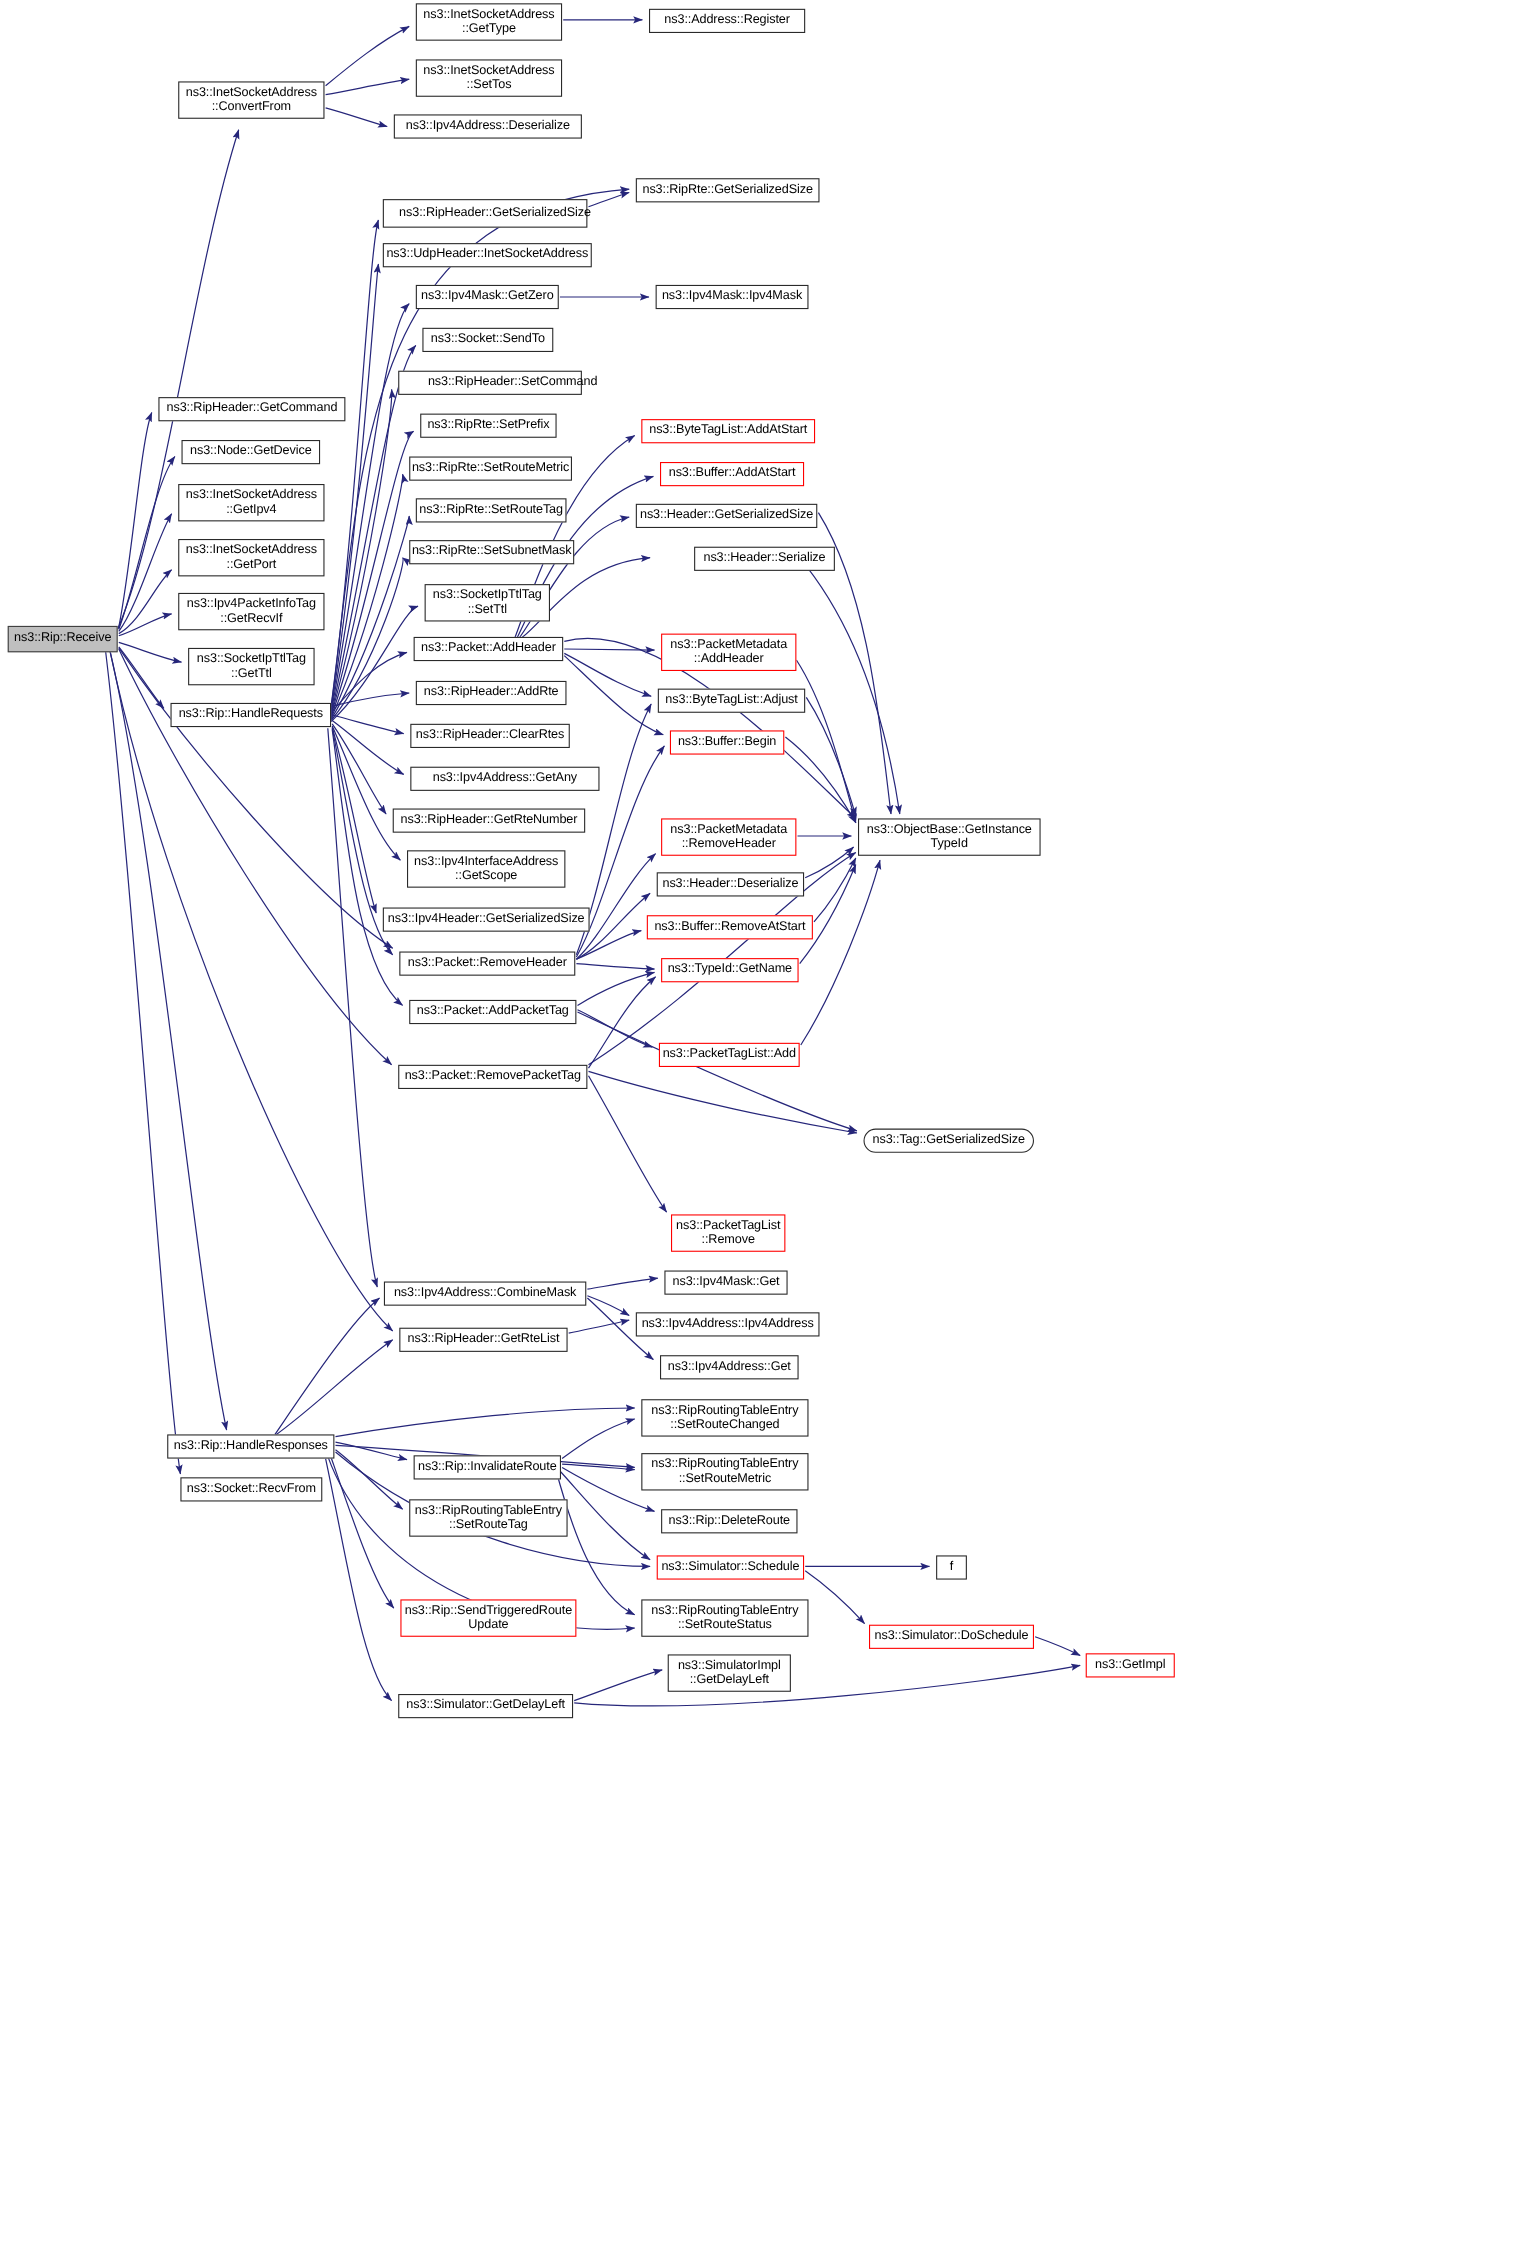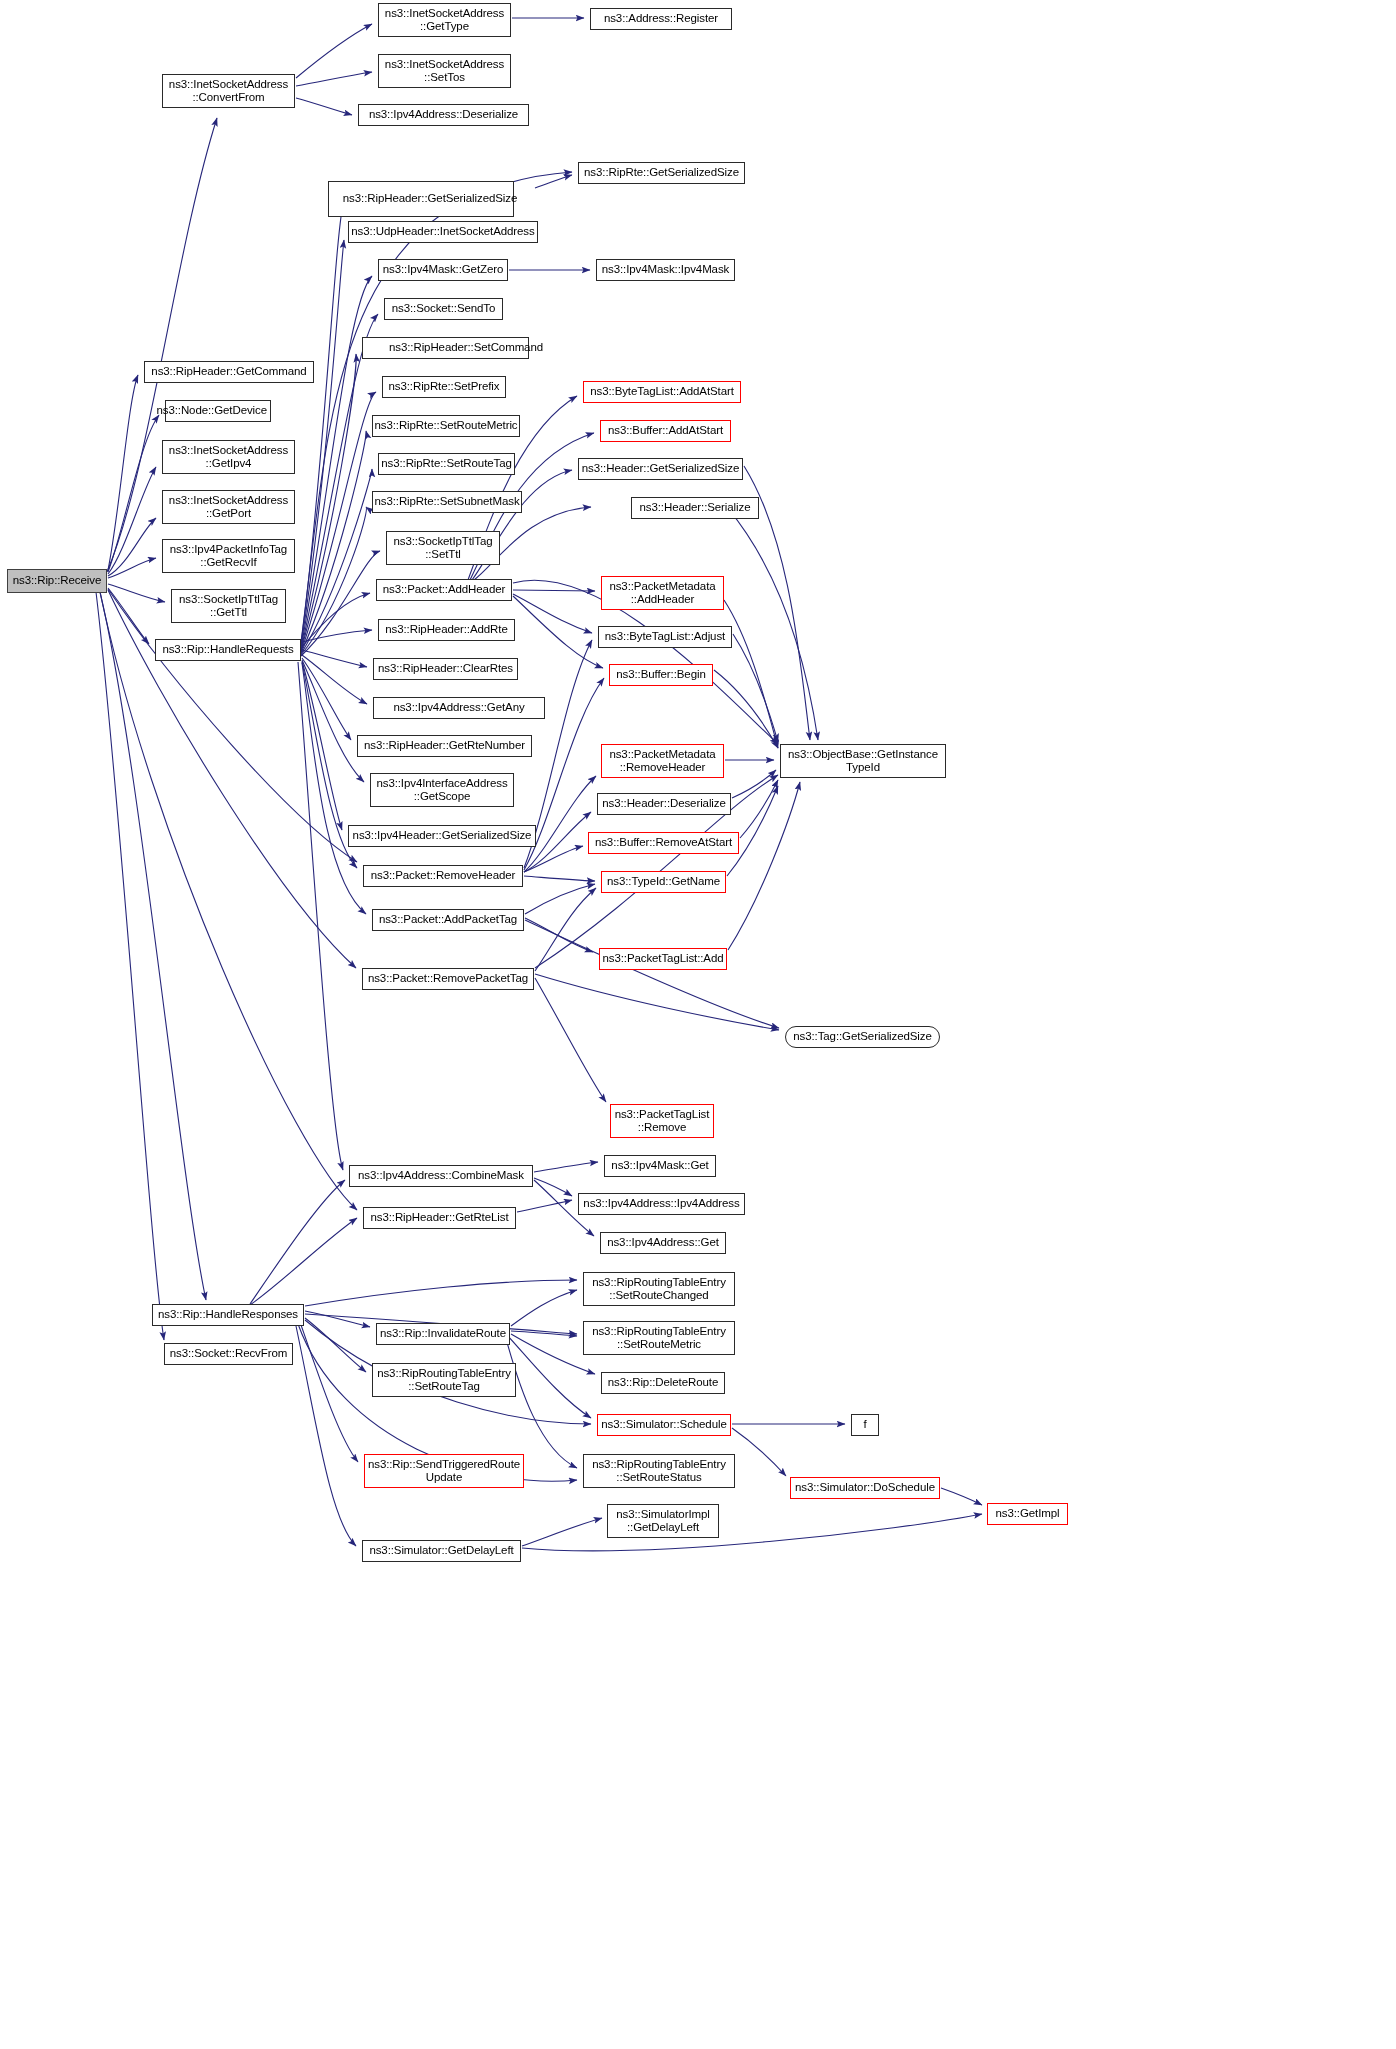--- a/index.html
+++ b/index.html
@@ -160,30 +160,30 @@
       <div class="node root" style="left: 7px; top: 569px; width: 100px; height: 24px;"><span>ns3::Rip::Receive</span></div>
       <div class="node" style="left: 162px; top: 74px; width: 133px; height: 34px;"><span>ns3::InetSocketAddress
 ::ConvertFrom</span></div>
       <div class="node" style="left: 378px; top: 3px; width: 133px; height: 34px;"><span>ns3::InetSocketAddress
 ::GetType</span></div>
       <div class="node" style="left: 590px; top: 8px; width: 142px; height: 22px;"><span>ns3::Address::Register</span></div>
       <div class="node" style="left: 378px; top: 54px; width: 133px; height: 34px;"><span>ns3::InetSocketAddress
 ::SetTos</span></div>
       <div class="node" style="left: 358px; top: 104px; width: 171px; height: 22px;"><span>ns3::Ipv4Address::Deserialize</span></div>
       <div class="node" style="left: 578px; top: 162px; width: 167px; height: 22px;"><span>ns3::RipRte::GetSerializedSize</span></div>
-      <div class="node" style="left: 328px; top: 181px; width: 186px; height: 36px; padding-left: 21px;"><span>ns3::RipHeader::GetSerializedSize</span></div>
+      <div class="node" style="left: 348px; top: 181px; width: 186px; height: 26px; padding-left: 21px;"><span>ns3::RipHeader::GetSerializedSize</span></div>
       <div class="node" style="left: 348px; top: 221px; width: 190px; height: 22px;"><span>ns3::UdpHeader::InetSocketAddress</span></div>
       <div class="node" style="left: 378px; top: 259px; width: 130px; height: 22px;"><span>ns3::Ipv4Mask::GetZero</span></div>
       <div class="node" style="left: 596px; top: 259px; width: 139px; height: 22px;"><span>ns3::Ipv4Mask::Ipv4Mask</span></div>
       <div class="node" style="left: 384px; top: 298px; width: 119px; height: 22px;"><span>ns3::Socket::SendTo</span></div>
       <div class="node" style="left: 362px; top: 337px; width: 167px; height: 22px; padding-left: 44px;"><span>ns3::RipHeader::SetCommand</span></div>
       <div class="node" style="left: 144px; top: 361px; width: 170px; height: 22px;"><span>ns3::RipHeader::GetCommand</span></div>
       <div class="node" style="left: 382px; top: 376px; width: 124px; height: 22px;"><span>ns3::RipRte::SetPrefix</span></div>
       <div class="node red" style="left: 583px; top: 381px; width: 158px; height: 22px;"><span>ns3::ByteTagList::AddAtStart</span></div>
-      <div class="node" style="left: 165px; top: 400px; width: 106px; height: 22px; justify-content: flex-end;"><span>ns3::Node::GetDevice</span></div>
+      <div class="node" style="left: 165px; top: 400px; width: 126px; height: 22px;"><span>ns3::Node::GetDevice</span></div>
       <div class="node" style="left: 372px; top: 415px; width: 148px; height: 22px;"><span>ns3::RipRte::SetRouteMetric</span></div>
       <div class="node red" style="left: 600px; top: 420px; width: 131px; height: 22px;"><span>ns3::Buffer::AddAtStart</span></div>
       <div class="node" style="left: 162px; top: 440px; width: 133px; height: 34px;"><span>ns3::InetSocketAddress
 ::GetIpv4</span></div>
       <div class="node" style="left: 378px; top: 453px; width: 137px; height: 22px;"><span>ns3::RipRte::SetRouteTag</span></div>
       <div class="node" style="left: 578px; top: 458px; width: 165px; height: 22px;"><span>ns3::Header::GetSerializedSize</span></div>
       <div class="node" style="left: 162px; top: 490px; width: 133px; height: 34px;"><span>ns3::InetSocketAddress
 ::GetPort</span></div>
       <div class="node" style="left: 372px; top: 491px; width: 150px; height: 22px;"><span>ns3::RipRte::SetSubnetMask</span></div>
       <div class="node" style="left: 631px; top: 497px; width: 128px; height: 22px;"><span>ns3::Header::Serialize</span></div>

